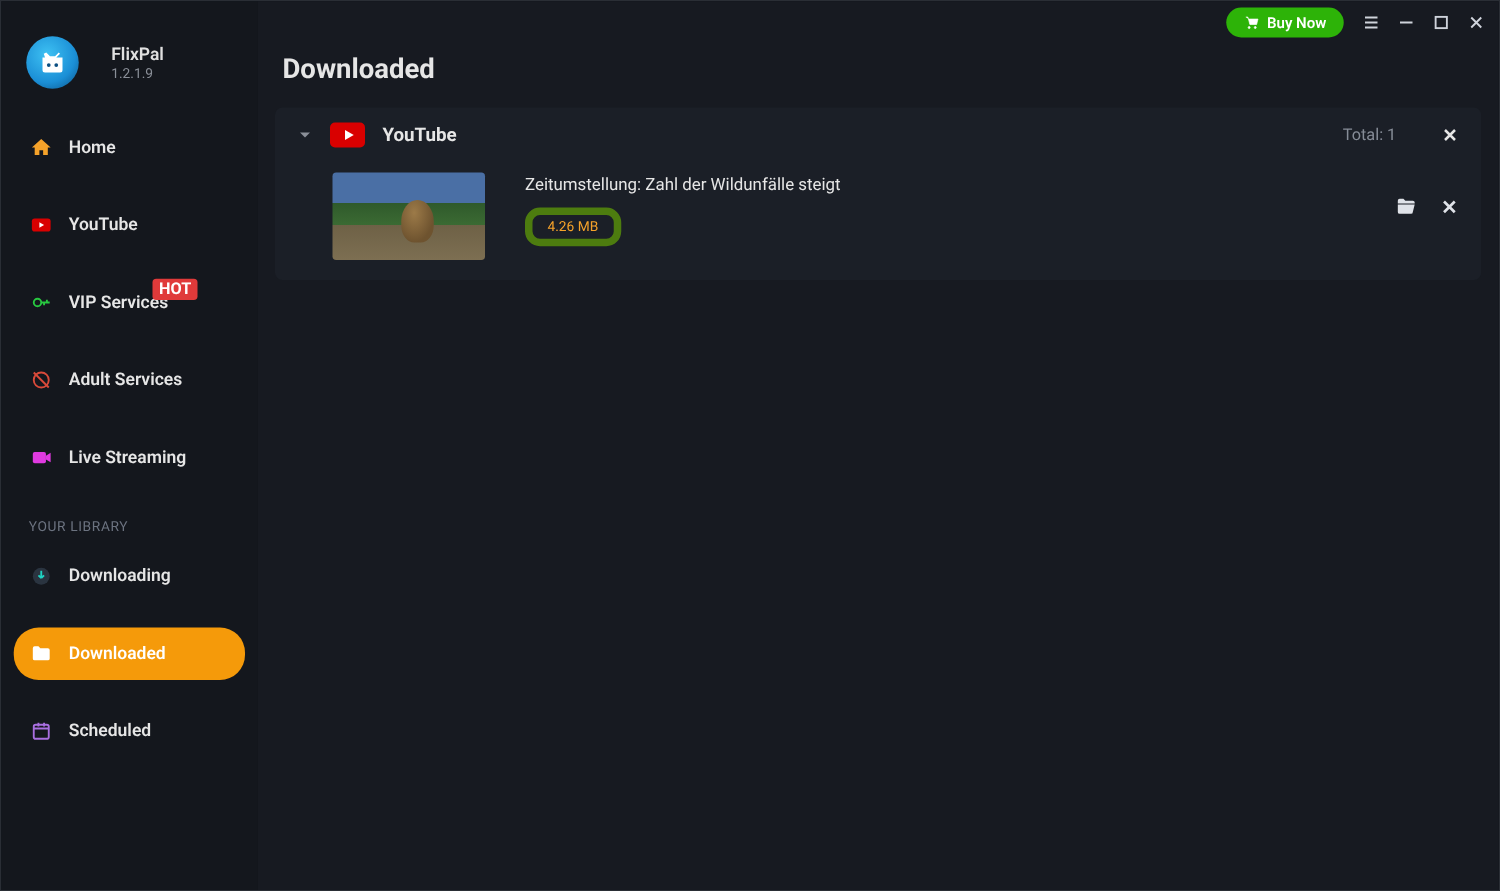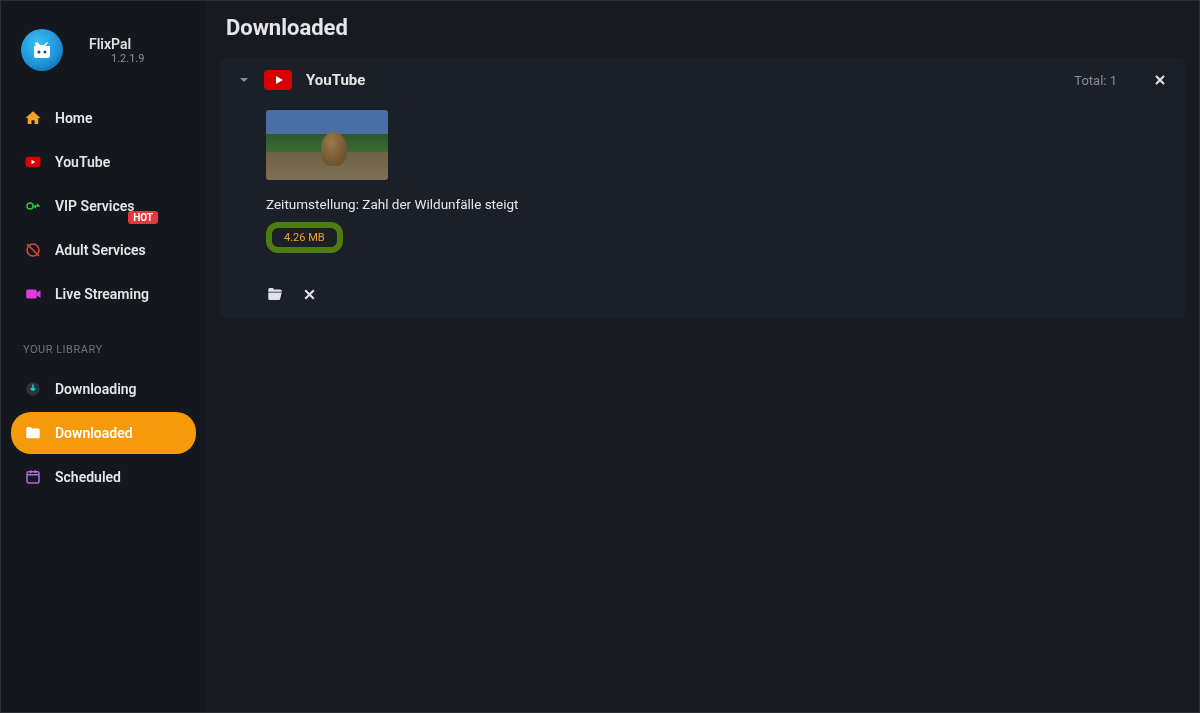--- a/index.html
+++ b/index.html
@@ -6,48 +6,48 @@
 body { background: #0d1117; width: 1200px; height: 713px; overflow: hidden; color: #e6e6e6; border: 1px solid #2a2e35; }
 .app { display: flex; width: 100%; height: 100%; }
 
 
 .sidebar { width: 205px; background: #14171d; display: flex; flex-direction: column; padding-top: 20px; }
 .brand { display: flex; align-items: center; padding: 8px 20px 22px 20px; gap: 26px; }
 .brand-icon { width: 42px; height: 42px; border-radius: 50%; background: radial-gradient(circle at 40% 35%, #3ec1f3 0%, #1b8fd6 60%, #0b4f82 100%); display: flex; align-items: center; justify-content: center; position: relative; }
 .brand-icon svg { width: 24px; height: 24px; }
 .brand-text { display: flex; flex-direction: column; }
 .brand-name { font-size: 14px; font-weight: 600; color: #e0e0e0; }
-.brand-version { font-size: 11px; color: #8a8f98; margin-left: 22px; }
-
-.nav { display: flex; flex-direction: column; padding: 4px 10px; gap: 2px; }
+.brand-version { font-size: 11px; color: #8a8f98; }
+
+.nav { display: flex; flex-direction: column; padding: 4px 10px; gap: 20px; }
 .nav-item { display: flex; align-items: center; gap: 12px; padding: 11px 12px; border-radius: 20px; font-size: 14px; font-weight: 600; color: #e6e6e6; cursor: pointer; position: relative; }
 .nav-item.active { background: #f59a0a; color: #fff; }
 .nav-icon { width: 20px; height: 20px; display: inline-flex; align-items: center; justify-content: center; flex-shrink: 0; }
-.hot-badge { position: absolute; top: 2px; right: 38px; background: #e03a3a; color: #fff; font-size: 10px; font-weight: 700; padding: 1px 5px; border-radius: 3px; margin-top: 24px; }
+.hot-badge { position: absolute; top: 2px; right: 38px; background: #e03a3a; color: #fff; font-size: 13px; font-weight: 700; padding: 1px 5px; border-radius: 3px; }
 .section-label { padding: 24px 20px 8px 22px; font-size: 11px; letter-spacing: 0.5px; color: #6c7380; font-weight: 400; }
 
 
 .main { flex: 1; background: #171a21; display: flex; flex-direction: column; position: relative; }
 .titlebar { height: 28px; display: flex; justify-content: flex-end; align-items: center; gap: 8px; padding: 6px 10px 0 0; }
 .buy-btn { background: #2db308; color: #fff; border: none; border-radius: 14px; padding: 5px 14px; font-size: 12px; font-weight: 600; display: inline-flex; align-items: center; gap: 6px; cursor: pointer; }
 .win-ctrl { display: inline-flex; gap: 12px; margin-left: 6px; color: #cfd3db; }
 .win-ctrl span { cursor: pointer; width: 16px; text-align: center; display: inline-flex; align-items: center; justify-content: center; }
 
 .page-title { font-size: 22px; font-weight: 700; padding: 14px 20px 18px 20px; }
 
 .group { margin: 0 14px; background: #1b1f27; border-radius: 6px; }
 .group-header { display: flex; align-items: center; padding: 12px 18px; gap: 14px; }
 .chevron { color: #8a8f98; }
 .yt-badge { width: 28px; height: 20px; background: #d90000; border-radius: 4px; display: inline-flex; align-items: center; justify-content: center; }
 .yt-badge::before { content: ""; border-left: 7px solid #fff; border-top: 4px solid transparent; border-bottom: 4px solid transparent; margin-left: 2px; }
 .group-name { font-size: 15px; font-weight: 700; flex: 1; }
 .group-total { font-size: 13px; color: #868c97; margin-right: 22px; }
 .group-close { color: #e6e6e6; cursor: pointer; }
 
-.item { display: flex; align-items: flex-start; padding: 8px 18px 16px 46px; gap: 14px; flex-direction: column; }
+.item { display: flex; align-items: flex-start; padding: 8px 18px 16px 46px; gap: 32px; }
 .thumb { width: 122px; height: 70px; border-radius: 3px; background: linear-gradient(to bottom, #4a6fa5 0%, #4a6fa5 35%, #2f5a2b 35%, #3b6a33 60%, #6e6146 60%, #7d6f52 100%); position: relative; overflow: hidden; }
 .thumb::after { content: ""; position: absolute; left: 55px; top: 22px; width: 26px; height: 34px; background: radial-gradient(ellipse at 40% 30%, #9c7a48 0%, #6e532f 70%); border-radius: 50% 50% 40% 40%; }
 .item-info { flex: 1; display: flex; flex-direction: column; gap: 10px; padding-top: 2px;}
 .item-title { font-size: 13.5px; color: #e6e6e6; }
 .size-pill { display: inline-block; border: 6px solid #4d7c0f; color: #f5a22a; font-size: 11px; padding: 3px 12px; border-radius: 12px; width: fit-content; }
 .item-actions { display: flex; gap: 18px; align-items: center; padding-top: 18px; color: #dfe2e8; }
 .item-actions span { cursor: pointer; display:inline-flex; }
 
 svg { display: block; }
 </style>
@@ -144,20 +144,50 @@
               <rect x="4" y="5" width="16" height="15" rx="2" fill="none" stroke="#a96fe0" stroke-width="2"></rect>
               <path stroke="#a96fe0" stroke-width="2" d="M4 9h16M9 3v4M15 3v4"></path>
             </svg>
           </span>
         <span>Scheduled</span>
       </div>
     </div>
   </aside>
 
   <main class="main">
+    <div class="titlebar">
+      <button class="buy-btn">
+        <svg viewBox="0 0 24 24" width="13" height="13">
+            <path fill="#fff" d="M7 6h14l-2 8H9L7 6zm0 0L6 3H3m5 17a1.5 1.5 0 1 0 0-3 1.5 1.5 0 0 0 0 3zm9 0a1.5 1.5 0 1 0 0-3 1.5 1.5 0 0 0 0 3z" stroke="#fff" stroke-width="1"></path>
+          </svg>
+        <span>Buy Now</span>
+      </button>
+      <div class="win-ctrl">
+        <span>
+            <svg width="14" height="14" viewBox="0 0 14 14">
+              <path stroke="#cfd3db" stroke-width="1.5" d="M2 3h10M2 7h10M2 11h10"></path>
+            </svg>
+          </span>
+        <span>
+            <svg width="14" height="14" viewBox="0 0 14 14">
+              <path stroke="#cfd3db" stroke-width="1.5" d="M2 7h10"></path>
+            </svg>
+          </span>
+        <span>
+            <svg width="12" height="12" viewBox="0 0 12 12">
+              <rect x="1.5" y="1.5" width="9" height="9" fill="none" stroke="#cfd3db" stroke-width="1.5"></rect>
+            </svg>
+          </span>
+        <span>
+            <svg width="12" height="12" viewBox="0 0 12 12">
+              <path stroke="#cfd3db" stroke-width="1.5" d="M2 2l8 8M10 2l-8 8"></path>
+            </svg>
+          </span>
+      </div>
+    </div>
 
     <h1 class="page-title">Downloaded</h1>
 
     <div class="group">
       <div class="group-header">
         <span class="chevron">
             <svg width="12" height="12" viewBox="0 0 12 12">
               <path fill="#8a8f98" d="M2 4l4 4 4-4z"></path>
             </svg>
           </span>

